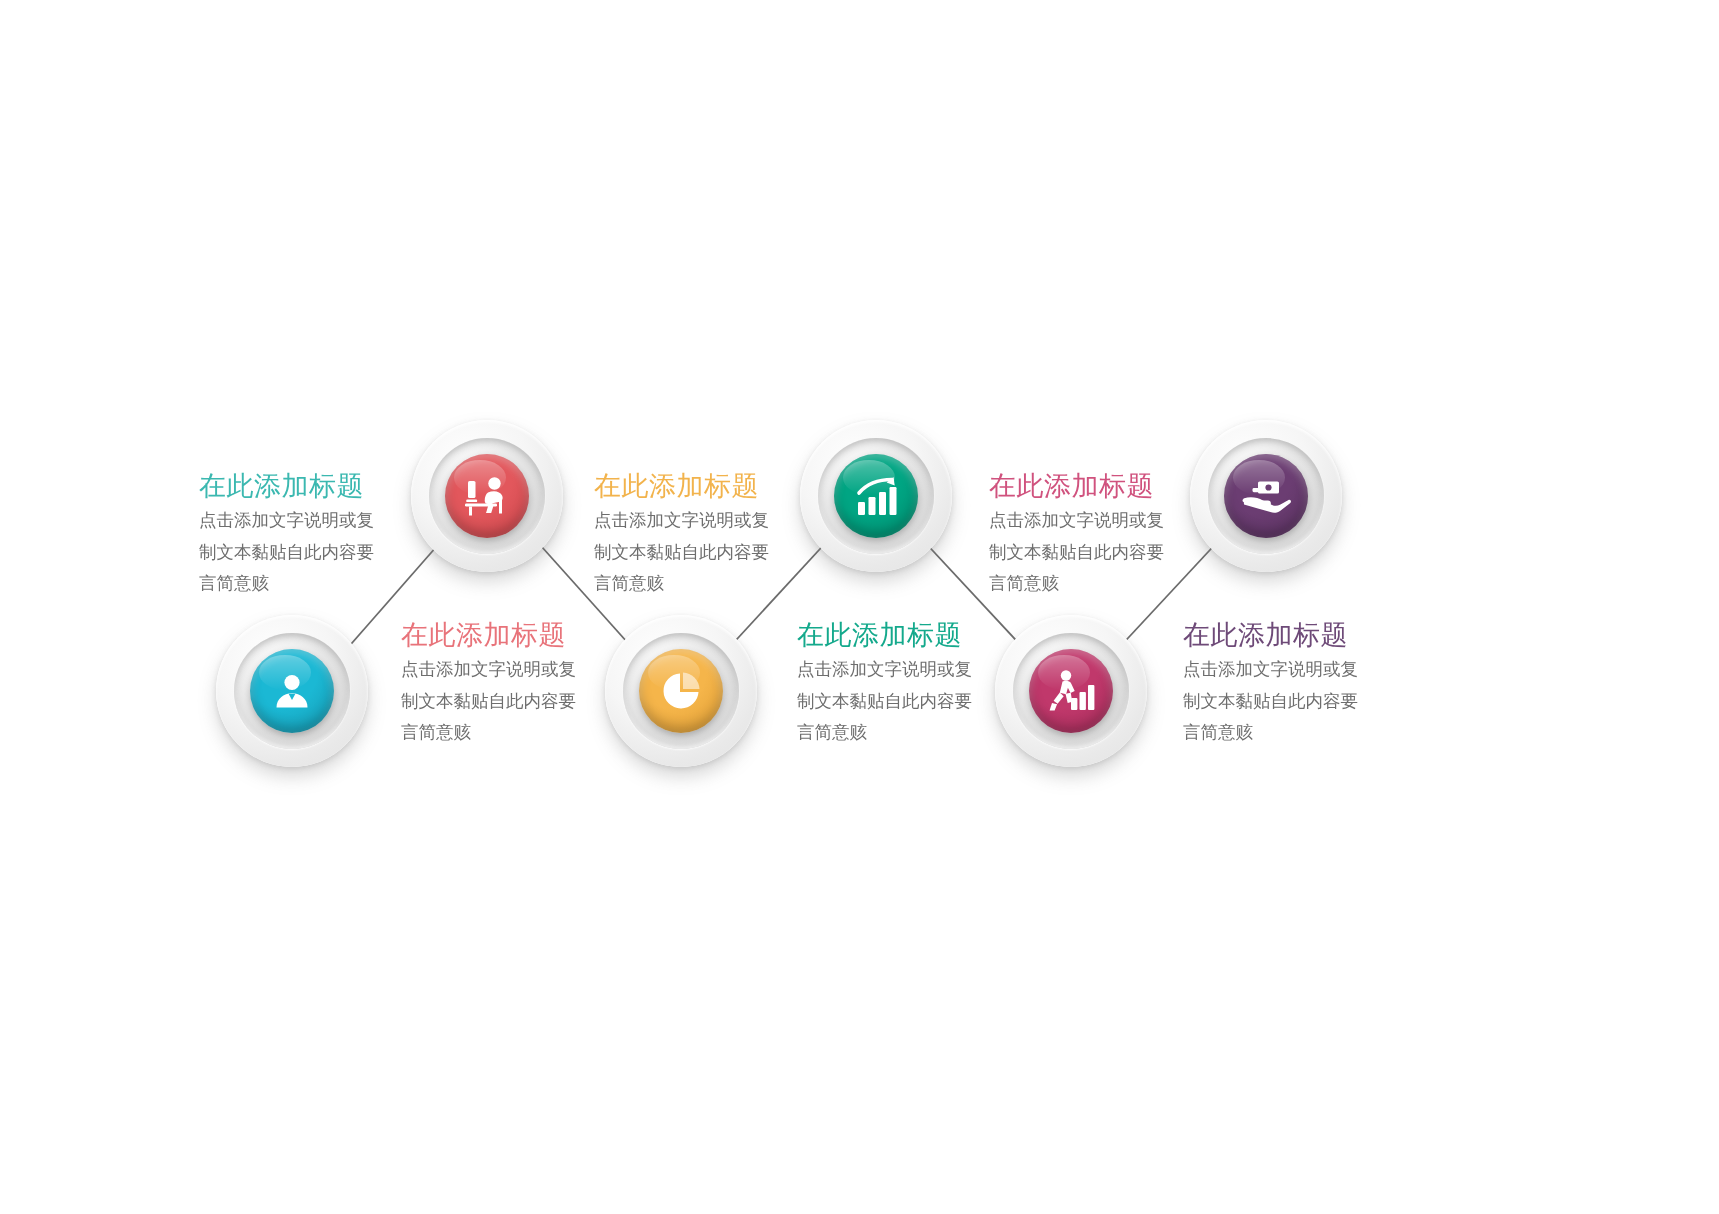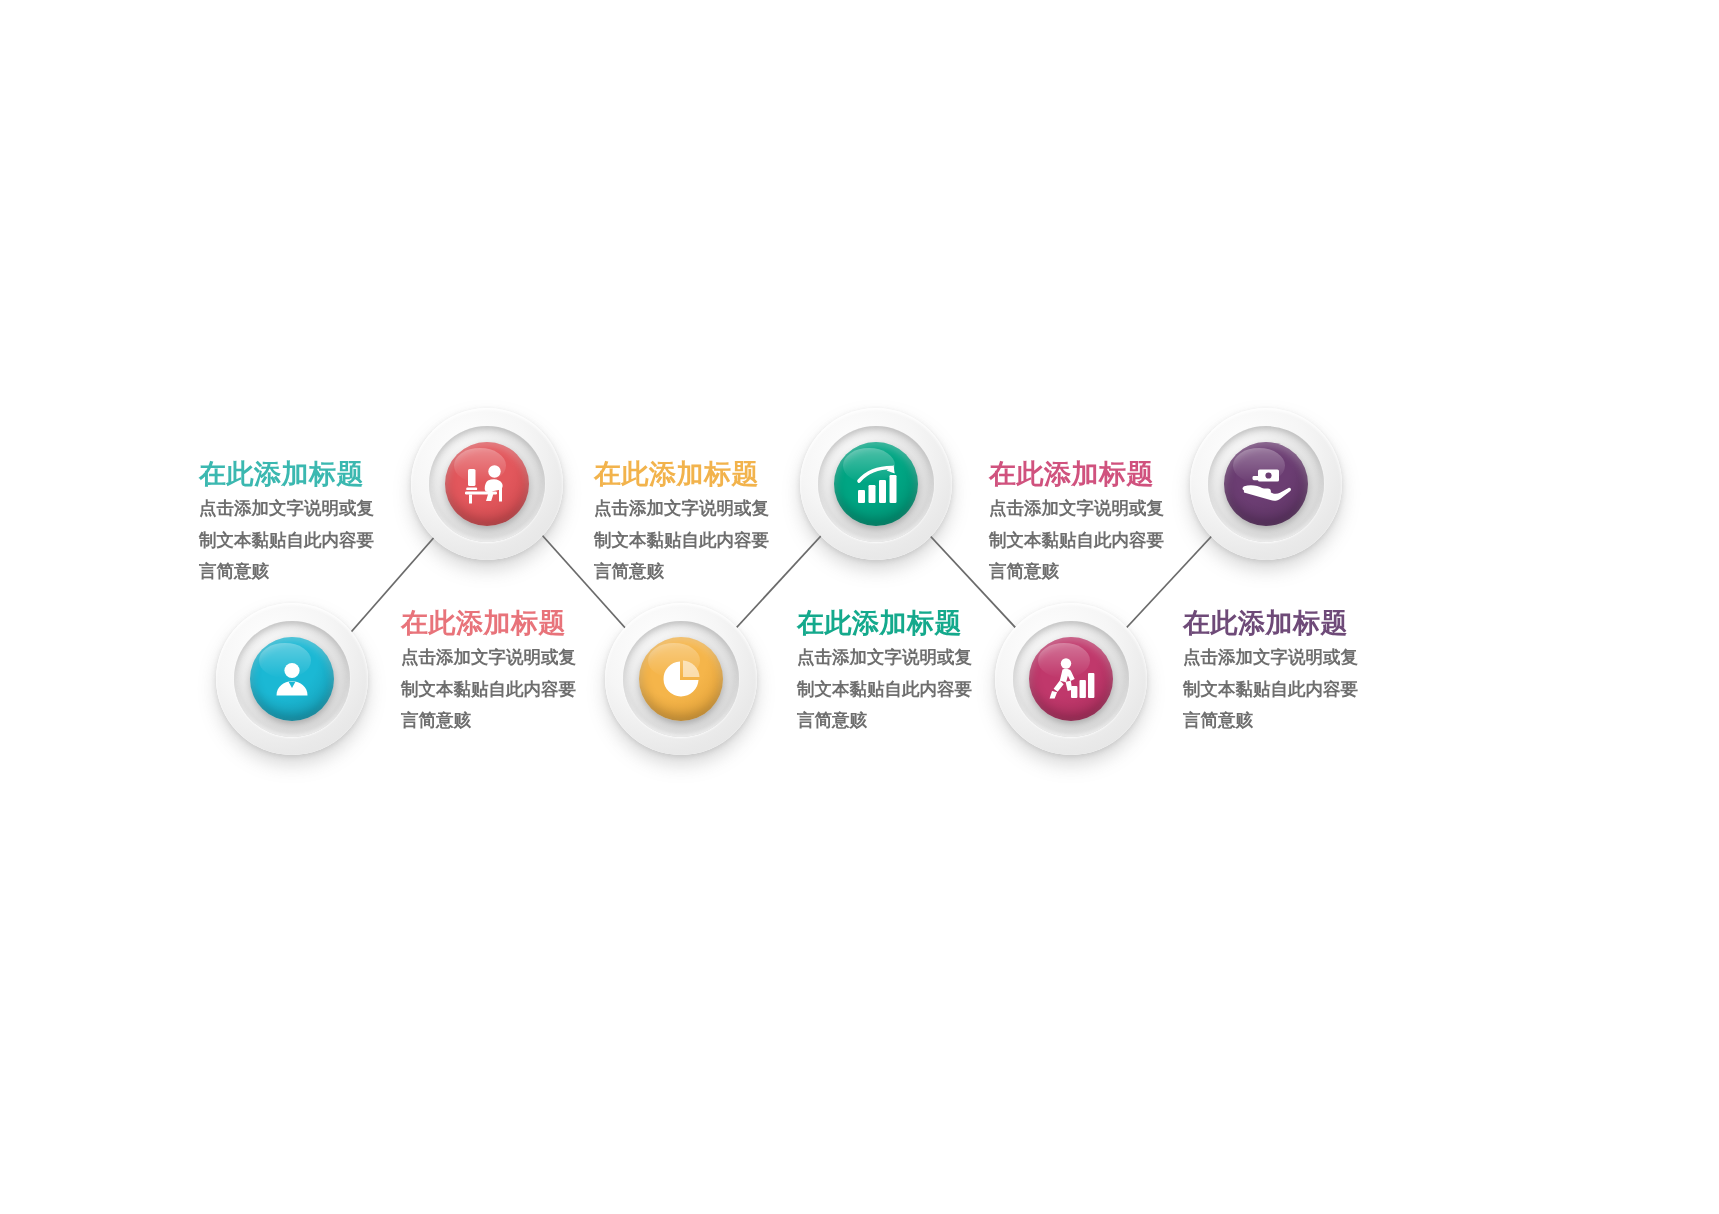--- a/index.html
+++ b/index.html
@@ -4,21 +4,21 @@
 <title>Infographic</title>
 <style>
   html,body{margin:0;padding:0;}
   body{
     width:1719px;height:1214px;
     background:#ffffff;
     font-family:"Liberation Sans","DejaVu Sans",sans-serif;
     overflow:hidden;
     position:relative;
   }
-  #stage{position:absolute;left:0;top:2px;width:1719px;height:1056px;font-weight:bold;}
+  #stage{position:absolute;left:0;top:14px;width:1719px;height:1056px;}
 
   
   #connectors{position:absolute;left:0;top:0;width:1719px;height:1214px;}
 
   
   .node{
     position:absolute;
     width:152px;height:152px;
     border-radius:50%;
     

